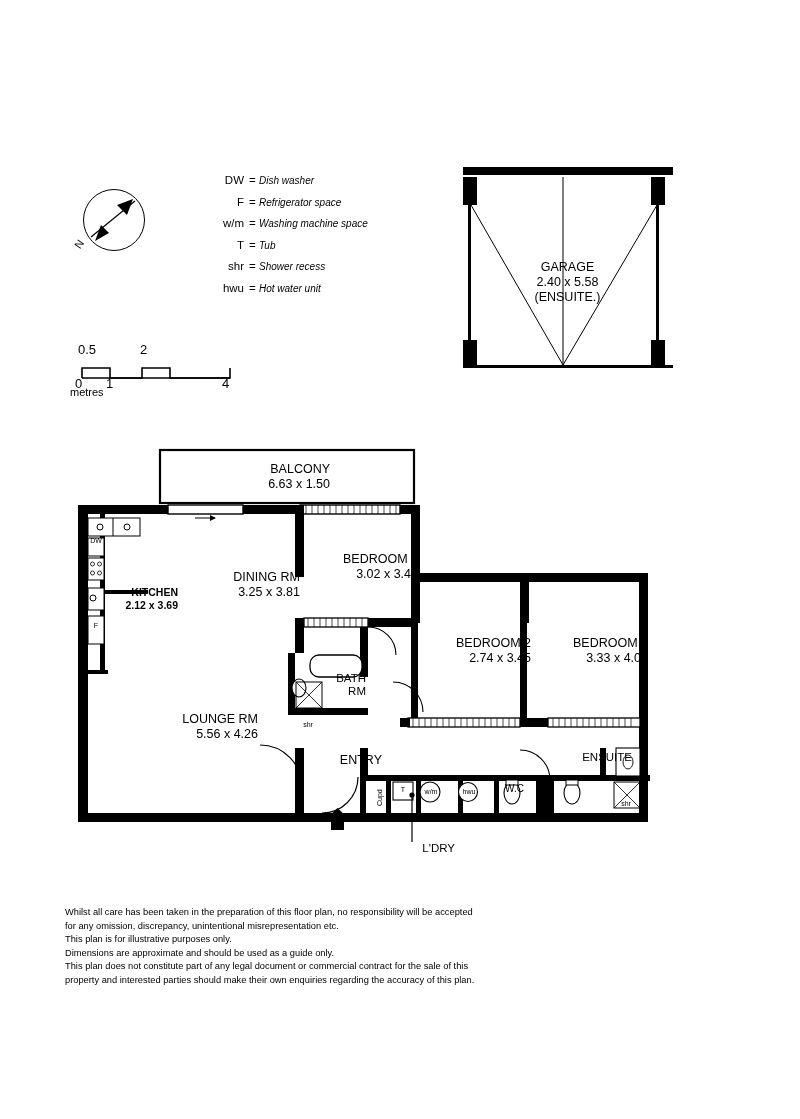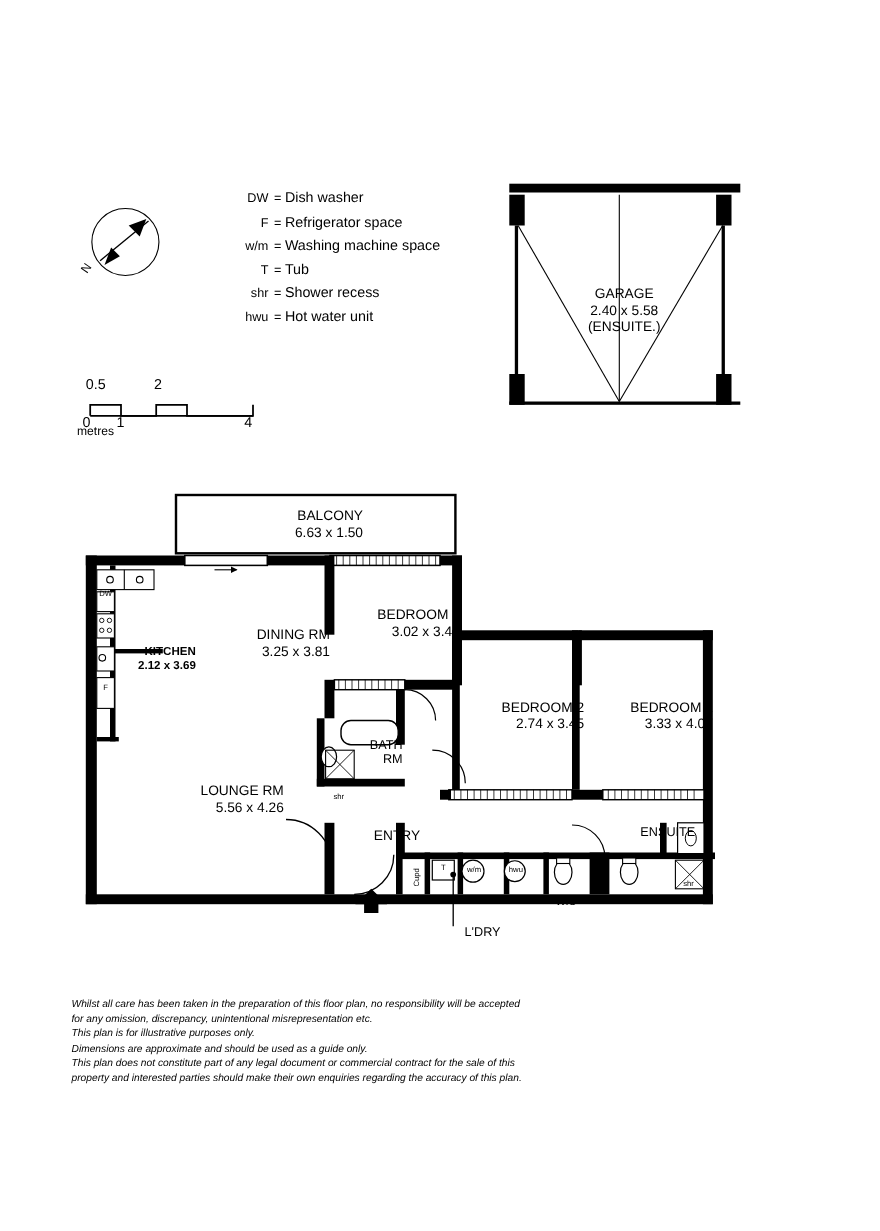--- a/index.html
+++ b/index.html
@@ -35,21 +35,21 @@
     line-height: 20.5px;
     white-space: nowrap;
   }
   #legend .abbr {
     width: 34px;
     text-align: right;
     padding-right: 5px;
     font-size: 11.5px;
   }
   #legend .eq { width: 10px; }
-  #legend .desc { font-size: 13px; }
+  #legend .desc { font-size: 10px; font-style: italic; }
 
   
   #compass {
     left: 75px; top: 183px;
     width: 80px; height: 80px;
   }
   #compass .circle {
     position: absolute;
     left: 8px; top: 6px;
     width: 60px; height: 60px;
@@ -111,21 +111,21 @@
     transform-origin: left top;
   }
 
   
   #disclaimer {
     left: 65px; top: 906px;
     width: 620px;
     font-size: 9.3px;
     line-height: 13.6px;
   }
-  #disclaimer div { white-space: nowrap; font-style: italic; }
+  #disclaimer div { white-space: nowrap; }
 </style>
 </head>
 <body>
 
 <div class="plan">
 
   <div id="compass" class="abs">
     <div class="circle"></div>
     <svg width="80" height="80" style="position:absolute;left:0;top:0">
       <line x1="16" y1="54" x2="60" y2="18" stroke="#000" stroke-width="1.2"></line>
@@ -437,21 +437,21 @@
   </div>
 
   <div class="rmlabel" style="left:292px; top:753px; width:90px;">
     <span class="nm">ENTRY</span>
   </div>
 
   <div class="rmlabel" style="left:375px; top:841px; width:80px; font-size:11.5px;">
     <span class="nm">L'DRY</span>
   </div>
 
-  <div class="rmlabel" style="left:484px; top:781px; width:40px; font-size:10px;margin-top:32px;">
+  <div class="rmlabel" style="left:484px; top:781px; width:40px; font-size:10px;">
     <span class="nm">W.C</span>
   </div>
 
   <div class="tiny" style="left:83px; top:537px; width:26px;">DW</div>
   <div class="tiny" style="left:83px; top:622px; width:26px;">F</div>
   <div class="tiny" style="left:295px; top:721px; width:26px;">shr</div>
   <div class="tiny" style="left:613px; top:800px; width:26px;">shr</div>
   <div class="tiny" style="left:392px; top:786px; width:22px;">T</div>
   <div class="tiny" style="left:418px; top:788px; width:26px;">w/m</div>
   <div class="tiny" style="left:456px; top:788px; width:26px;">hwu</div>

